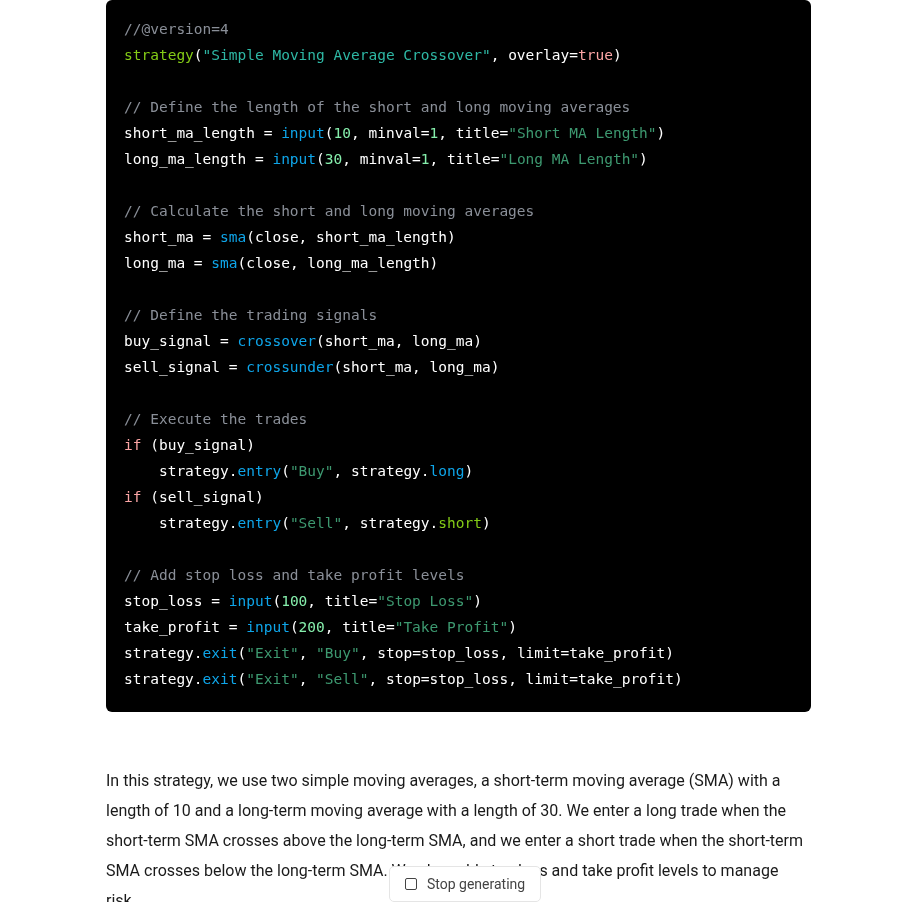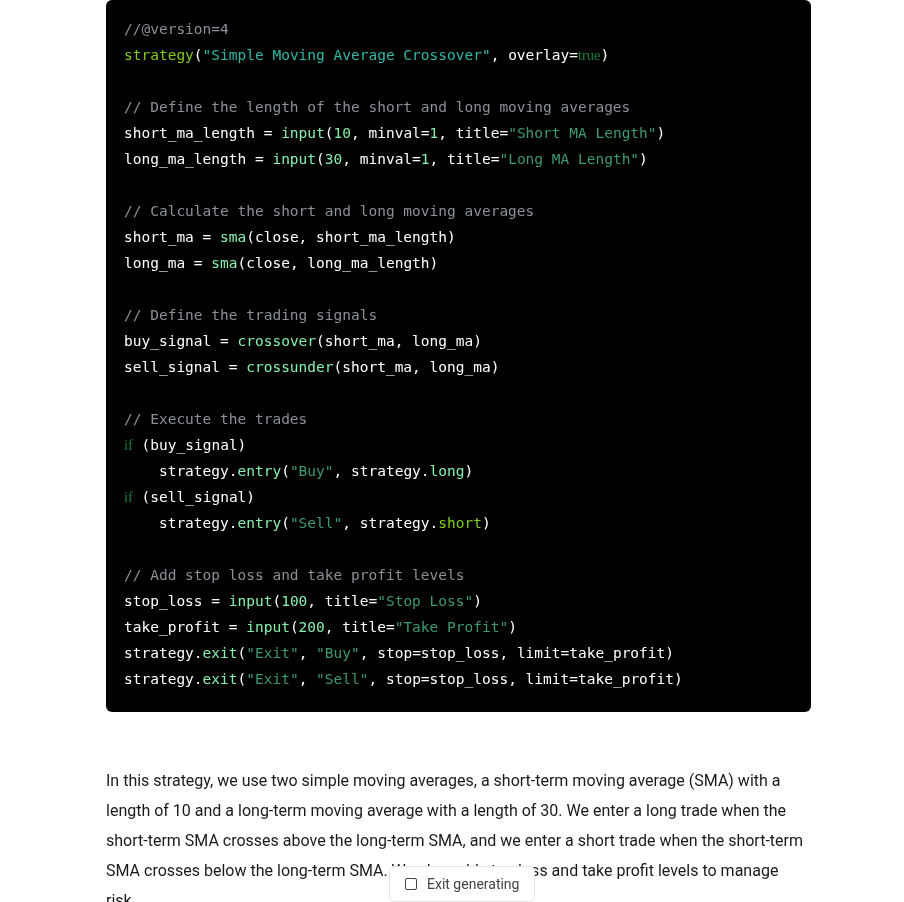--- a/index.html
+++ b/index.html
@@ -25,25 +25,25 @@
       font-size: 14.5px;
       line-height: 26px;
       color: #ffffff;
       overflow: hidden;
     }
     .code-line {
       white-space: pre;
     }
     .comment { color: #8a8f98; }
     .keyword-red { color: #84cc16; }
-    .func-yellow { color: #86efac; }
+    .func-yellow { color: #0ea5e9; }
     .string-green { color: #3d9970; }
     .string-teal { color: #2eb8a5; }
     .number-pink { color: #86efac; }
-    .prop-blue { color: #15803d; font-family: Liberation Serif, serif; }
+    .prop-blue { color: #fca5a5; }
     .white { color: #ffffff; }
     .explanation {
       margin: 54px 0 0 106px;
       width: 705px;
       font-size: 16px;
       line-height: 30px;
       color: #1a1a1a;
     }
     .stop-btn {
       position: absolute;
@@ -73,14 +73,14 @@
 <body>
 
 <div class="container">
   <pre class="code-block"><code id="code-target"><div class="code-line"><span class="comment">//@version=4</span></div><div class="code-line"><span class="keyword-red">strategy</span><span class="white">(</span><span class="string-teal">"Simple Moving Average Crossover"</span><span class="white">, overlay=</span><span class="prop-blue">true</span><span class="white">)</span></div><div class="code-line">&nbsp;</div><div class="code-line"><span class="comment">// Define the length of the short and long moving averages</span></div><div class="code-line"><span class="white">short_ma_length = </span><span class="func-yellow">input</span><span class="white">(</span><span class="number-pink">10</span><span class="white">, minval=</span><span class="number-pink">1</span><span class="white">, title=</span><span class="string-green">"Short MA Length"</span><span class="white">)</span></div><div class="code-line"><span class="white">long_ma_length = </span><span class="func-yellow">input</span><span class="white">(</span><span class="number-pink">30</span><span class="white">, minval=</span><span class="number-pink">1</span><span class="white">, title=</span><span class="string-green">"Long MA Length"</span><span class="white">)</span></div><div class="code-line">&nbsp;</div><div class="code-line"><span class="comment">// Calculate the short and long moving averages</span></div><div class="code-line"><span class="white">short_ma = </span><span class="func-yellow">sma</span><span class="white">(close, short_ma_length)</span></div><div class="code-line"><span class="white">long_ma = </span><span class="func-yellow">sma</span><span class="white">(close, long_ma_length)</span></div><div class="code-line">&nbsp;</div><div class="code-line"><span class="comment">// Define the trading signals</span></div><div class="code-line"><span class="white">buy_signal = </span><span class="func-yellow">crossover</span><span class="white">(short_ma, long_ma)</span></div><div class="code-line"><span class="white">sell_signal = </span><span class="func-yellow">crossunder</span><span class="white">(short_ma, long_ma)</span></div><div class="code-line">&nbsp;</div><div class="code-line"><span class="comment">// Execute the trades</span></div><div class="code-line"><span class="prop-blue">if</span><span class="white"> (buy_signal)</span></div><div class="code-line"><span class="white">    strategy.</span><span class="func-yellow">entry</span><span class="white">(</span><span class="string-green">"Buy"</span><span class="white">, strategy.</span><span class="func-yellow">long</span><span class="white">)</span></div><div class="code-line"><span class="prop-blue">if</span><span class="white"> (sell_signal)</span></div><div class="code-line"><span class="white">    strategy.</span><span class="func-yellow">entry</span><span class="white">(</span><span class="string-green">"Sell"</span><span class="white">, strategy.</span><span class="keyword-red">short</span><span class="white">)</span></div><div class="code-line">&nbsp;</div><div class="code-line"><span class="comment">// Add stop loss and take profit levels</span></div><div class="code-line"><span class="white">stop_loss = </span><span class="func-yellow">input</span><span class="white">(</span><span class="number-pink">100</span><span class="white">, title=</span><span class="string-green">"Stop Loss"</span><span class="white">)</span></div><div class="code-line"><span class="white">take_profit = </span><span class="func-yellow">input</span><span class="white">(</span><span class="number-pink">200</span><span class="white">, title=</span><span class="string-green">"Take Profit"</span><span class="white">)</span></div><div class="code-line"><span class="white">strategy.</span><span class="func-yellow">exit</span><span class="white">(</span><span class="string-green">"Exit"</span><span class="white">, </span><span class="string-green">"Buy"</span><span class="white">, stop=stop_loss, limit=take_profit)</span></div><div class="code-line"><span class="white">strategy.</span><span class="func-yellow">exit</span><span class="white">(</span><span class="string-green">"Exit"</span><span class="white">, </span><span class="string-green">"Sell"</span><span class="white">, stop=stop_loss, limit=take_profit)</span></div></code></pre>
 
   <p class="explanation">In this strategy, we use two simple moving averages, a short-term moving average (SMA) with a length of 10 and a long-term moving average with a length of 30. We enter a long trade when the short-term SMA crosses above the long-term SMA, and we enter a short trade when the short-term SMA crosses below the long-term SMA. We also add stop loss and take profit levels to manage risk.</p>
 </div>
 
 <button class="stop-btn">
   <span class="stop-icon"></span>
-  <span>Exit generating</span>
+  <span>Stop generating</span>
 </button>
 
 </body></html>

